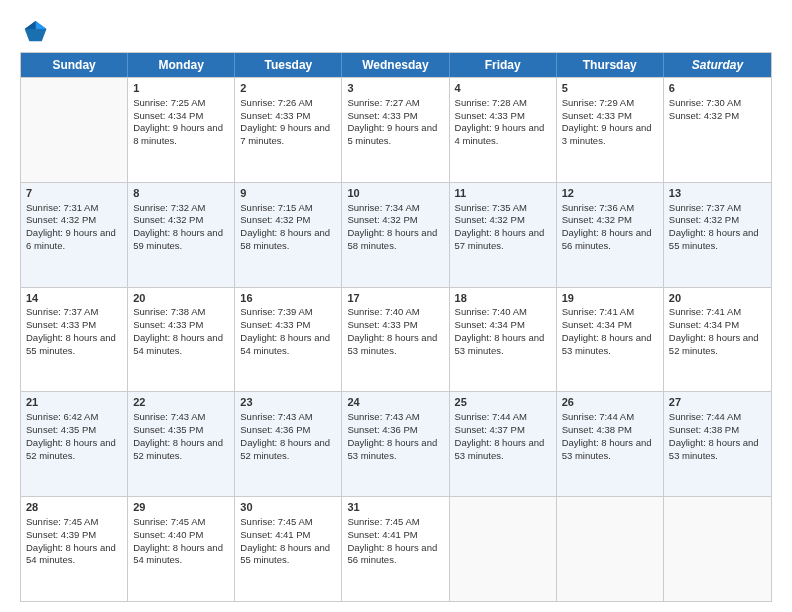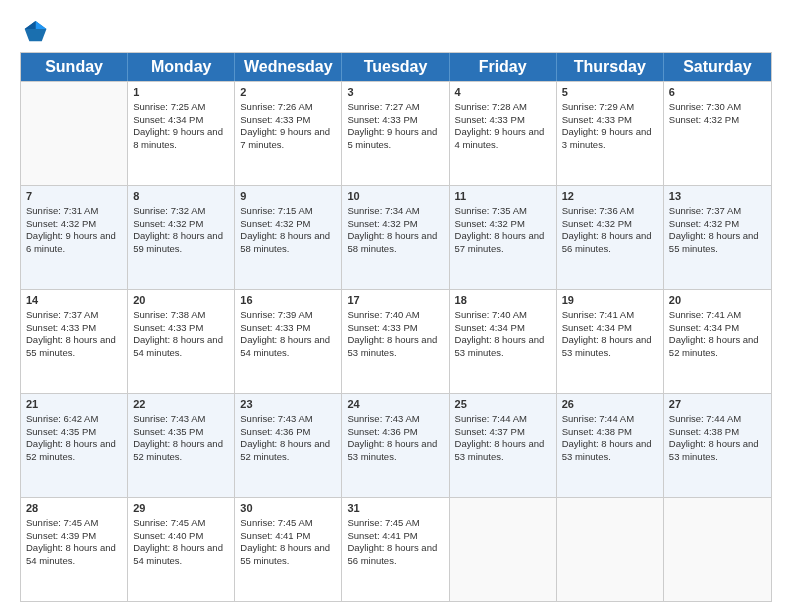--- a/index.html
+++ b/index.html
@@ -59,27 +59,27 @@
       flex-direction: column;
       border: 1px solid #ccc;
     }
     .cal-header {
       display: grid;
       grid-template-columns: repeat(7, 1fr);
       background: #2a72b8;
     }
     .cal-header-cell {
       color: #fff;
-      font-size: 16px;
+      font-size: 12px;
       font-weight: bold;
       text-align: center;
       padding: 5px 2px;
       border-right: 1px solid #5594cc;
     }
-    .cal-header-cell:last-child { border-right: none; }
+    .cal-header-cell:last-child { border-right: none; font-style: italic; }
     .cal-body {
       flex: 1;
       display: flex;
       flex-direction: column;
     }
     .cal-row {
       display: grid;
       grid-template-columns: repeat(7, 1fr);
       flex: 1;
       border-top: 1px solid #ccc;
@@ -121,22 +121,22 @@
     <div class="title-block">
       <div class="title-main"></div>
       <div class="title-sub"></div>
     </div>
   </div>
 
   <div class="calendar">
     <div class="cal-header" id="cal-header">
         <div class="cal-header-cell">Sunday</div>
         <div class="cal-header-cell">Monday</div>
+        <div class="cal-header-cell">Tuesday</div>
         <div class="cal-header-cell">Wednesday</div>
-        <div class="cal-header-cell">Tuesday</div>
         <div class="cal-header-cell">Friday</div>
         <div class="cal-header-cell">Thursday</div>
         <div class="cal-header-cell">Saturday</div>
       </div>
     <div class="cal-body" id="cal-body">
         <div class="cal-row">
           <div class="cal-cell empty"></div>
           <div class="cal-cell"><span class="day-num">1</span><span>Sunrise: 7:25 AM</span><br><span>Sunset: 4:34 PM</span><br><span>Daylight: 9 hours and 8 minutes.</span></div>
           <div class="cal-cell"><span class="day-num">2</span><span>Sunrise: 7:26 AM</span><br><span>Sunset: 4:33 PM</span><br><span>Daylight: 9 hours and 7 minutes.</span></div>
           <div class="cal-cell"><span class="day-num">3</span><span>Sunrise: 7:27 AM</span><br><span>Sunset: 4:33 PM</span><br><span>Daylight: 9 hours and 5 minutes.</span></div>

